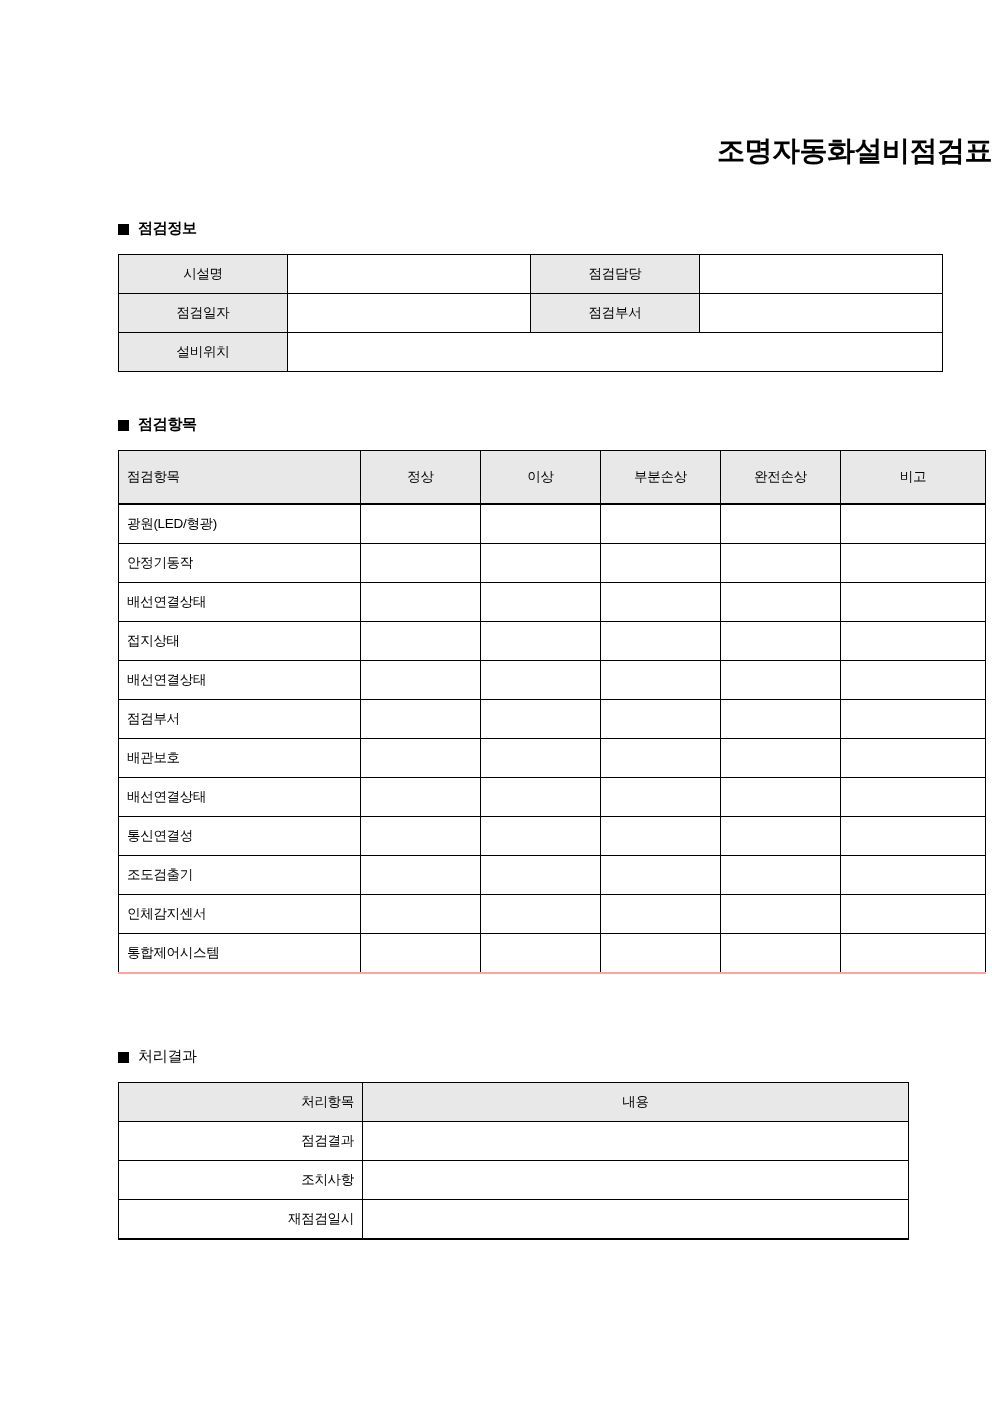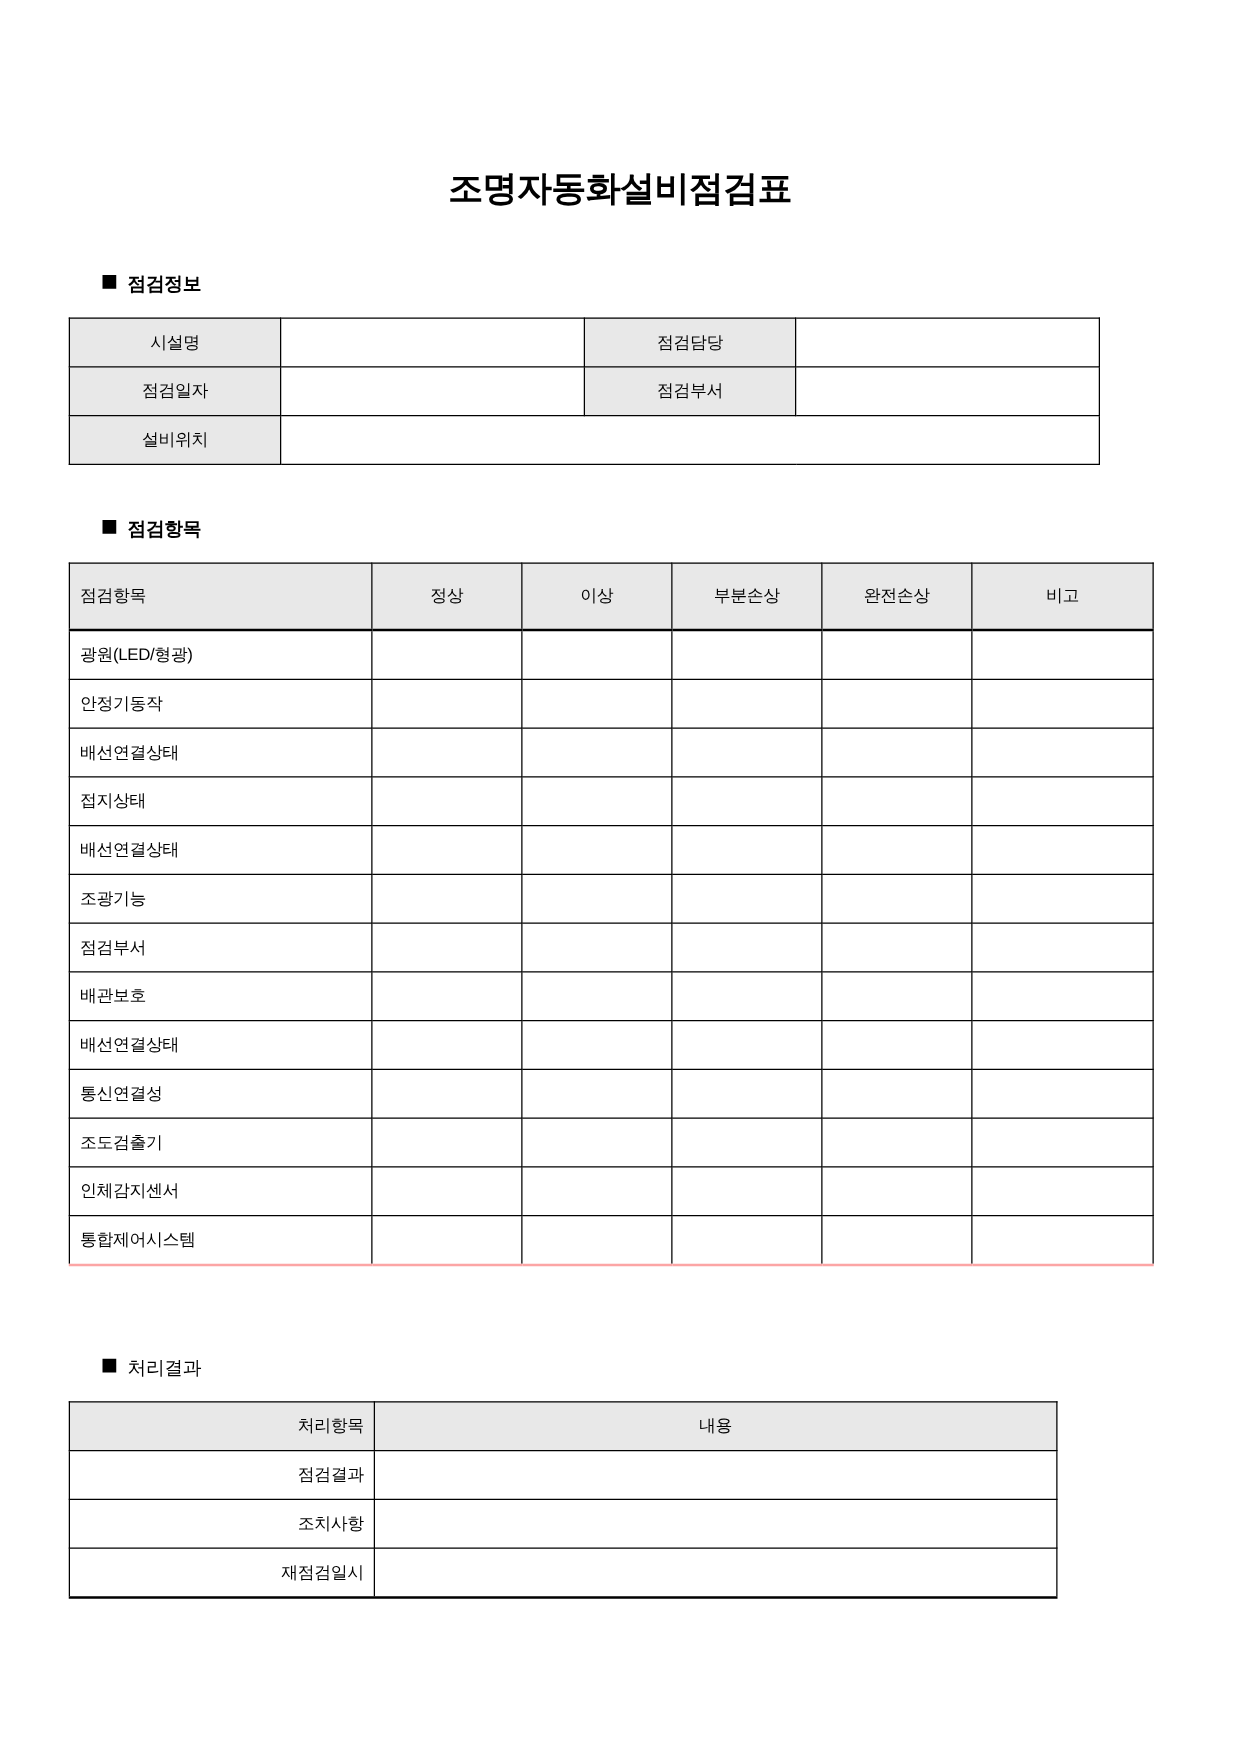--- a/index.html
+++ b/index.html
@@ -18,35 +18,35 @@
     position: relative;
     width: 992px;
     height: 1403px;
     box-sizing: border-box;
     padding: 0;
     overflow: hidden;
   }
 
   
   .doc-title {
-    text-align: center;
+    text-align: right;
     font-size: 28px;
     font-weight: bold;
     letter-spacing: -0.5px;
     margin: 0;
     padding-top: 134px;
     line-height: 1.2;
   }
 
   
   .section-heading {
     display: flex;
-    align-items: flex-start;
+    align-items: flex-end;
     margin: 0;
-    padding-left: 82px;
+    padding-left: 118px;
     font-size: 15px;
     line-height: 1;
   }
   .section-heading .marker {
     display: inline-block;
     width: 11px;
     height: 11px;
     background: #000000;
     margin-right: 9px;
     flex: none;
@@ -56,21 +56,21 @@
     letter-spacing: -0.3px;
   }
   .section-heading.regular .heading-text {
     font-weight: normal;
   }
 
   
   table {
     border-collapse: collapse;
     table-layout: fixed;
-    margin-left: 55px;
+    margin-left: 118px;
     width: 756px;
     font-size: 13.5px;
   }
   table td, table th {
     border: 1px solid #000000;
     padding: 0 8px;
     font-weight: normal;
     letter-spacing: -0.3px;
     background: #ffffff;
   }
@@ -207,28 +207,20 @@
         </tr>
         <tr>
           <td class="c-item">배선연결상태</td>
           <td class="c-mark"></td>
           <td class="c-mark"></td>
           <td class="c-mark"></td>
           <td class="c-mark"></td>
           <td class="c-note"></td>
         </tr>
         <tr>
-          <td class="c-item">조광기능</td>
-          <td class="c-mark"></td>
-          <td class="c-mark"></td>
-          <td class="c-mark"></td>
-          <td class="c-mark"></td>
-          <td class="c-note"></td>
-        </tr>
-        <tr>
           <td class="c-item">점검부서</td>
           <td class="c-mark"></td>
           <td class="c-mark"></td>
           <td class="c-mark"></td>
           <td class="c-mark"></td>
           <td class="c-note"></td>
         </tr>
         <tr>
           <td class="c-item">배관보호</td>
           <td class="c-mark"></td>

